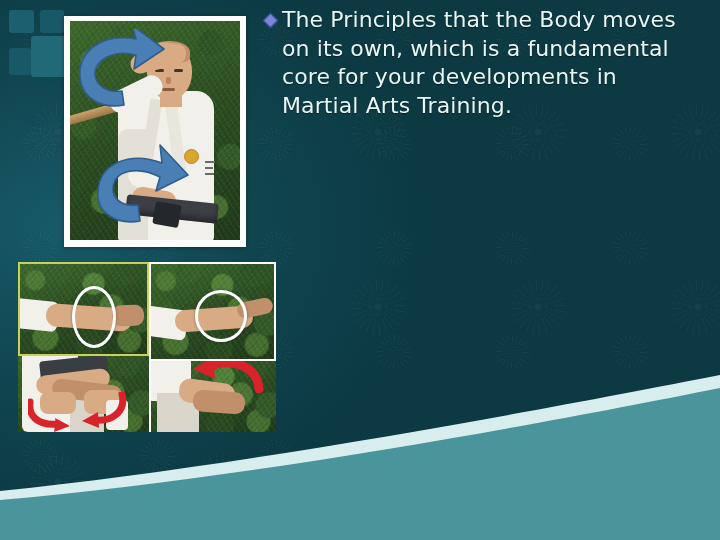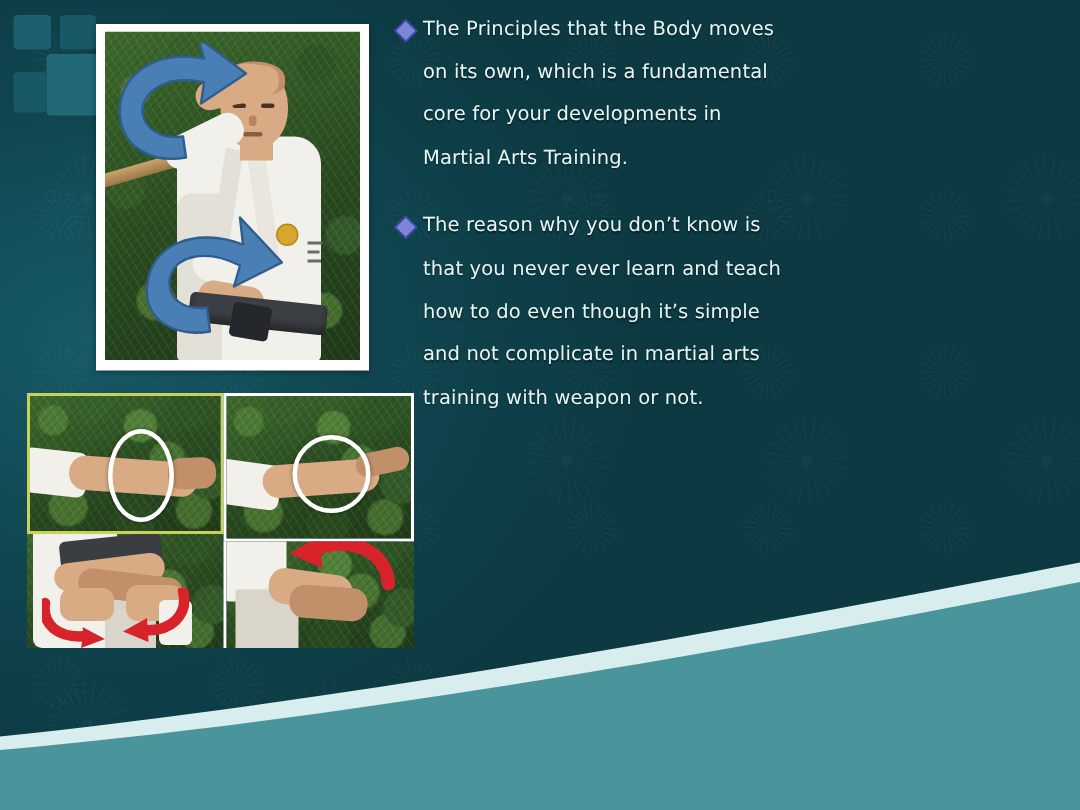--- a/index.html
+++ b/index.html
@@ -142,21 +142,21 @@
   .diamond {
     width: 9px; height: 9px;
     background: #7b86d8;
     border: 1.5px solid #3a43a0;
     transform: rotate(45deg);
     display: block;
   }
   .bullet-text {
     flex: 1 1 auto;
     color: #e8f6f4;
-    font-size: 13px;
+    font-size: 22px;
     line-height: 28.6px;
     letter-spacing: .1px;
     text-shadow: 0 1px 1px rgba(0,0,0,.45);
     white-space: pre-line;
   }
 </style>
 </head>
 <body>
 
 <div id="slide">
@@ -181,30 +181,20 @@
       <span class="bullet-mark">
         <span class="diamond"></span>
       </span>
       <span class="bullet-text">The Principles that the Body moves
 on its own, which is a fundamental
 core for your developments in
 Martial Arts Training.</span>
     </div>
 
 
-    <div class="bullet-row">
-      <span class="bullet-mark">
-        <span class="diamond"></span>
-      </span>
-      <span class="bullet-text">The reason why you don’t know is
-that you never ever learn and teach
-how to do even though it’s simple
-and not complicate in martial arts
-training with weapon or not.</span>
-    </div>
 
   </div>
 
   <div class="photo-main">
     <div class="inner">
       <div class="hedge"></div>
 
       <div style="position:absolute;left:-4px;top:86px;width:70px;height:9px;background:linear-gradient(180deg,#c9a46d,#9b7744);transform:rotate(-16deg);"></div>
 
       <div class="gi" style="left:48px;top:70px;width:96px;height:150px;border-radius:14px 18px 4px 4px;"></div>

